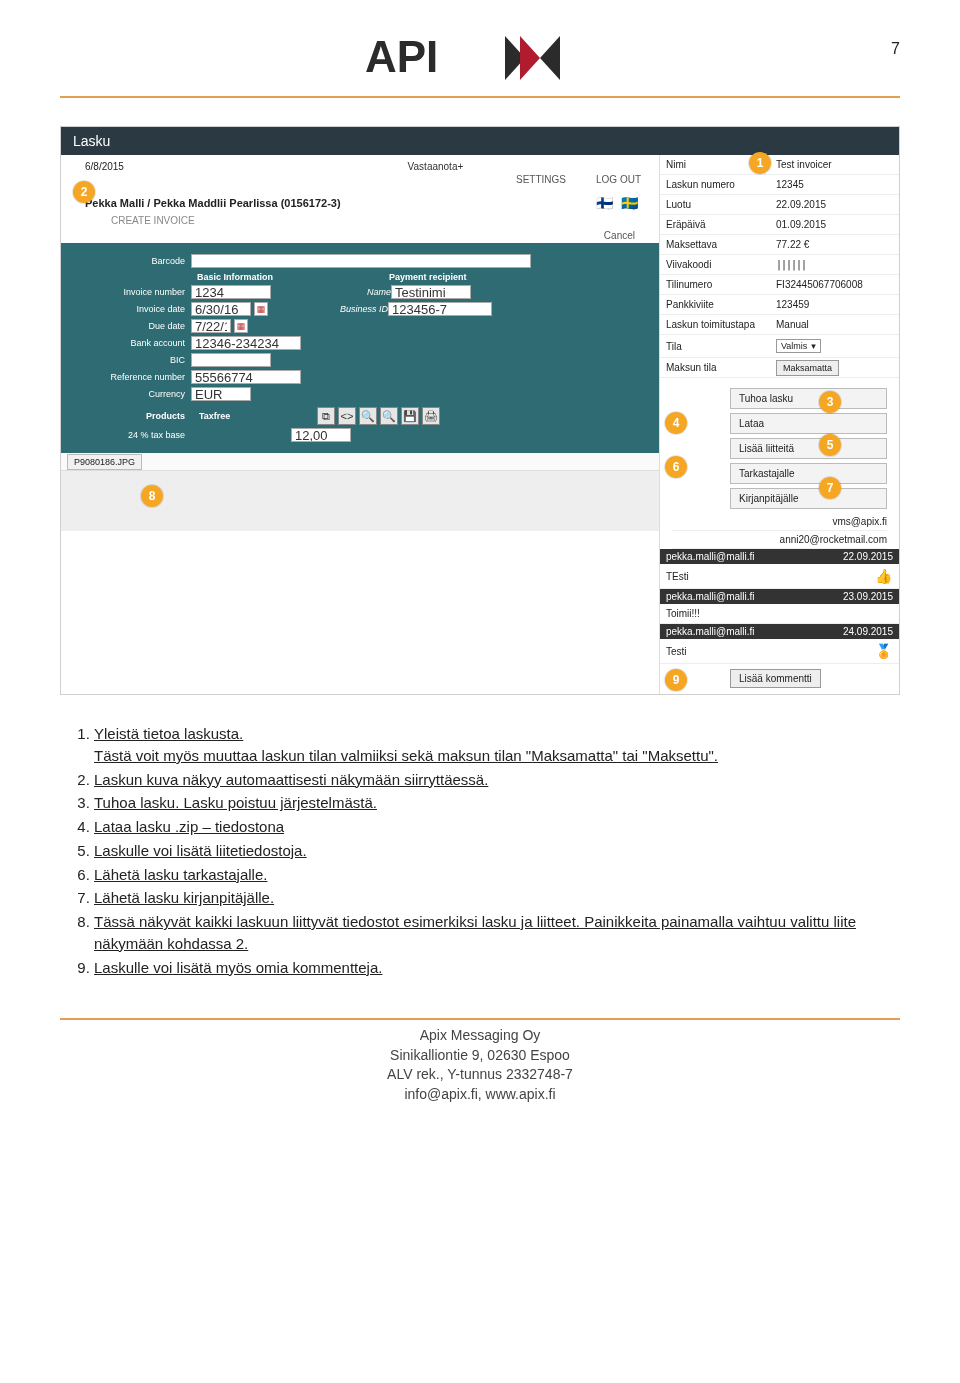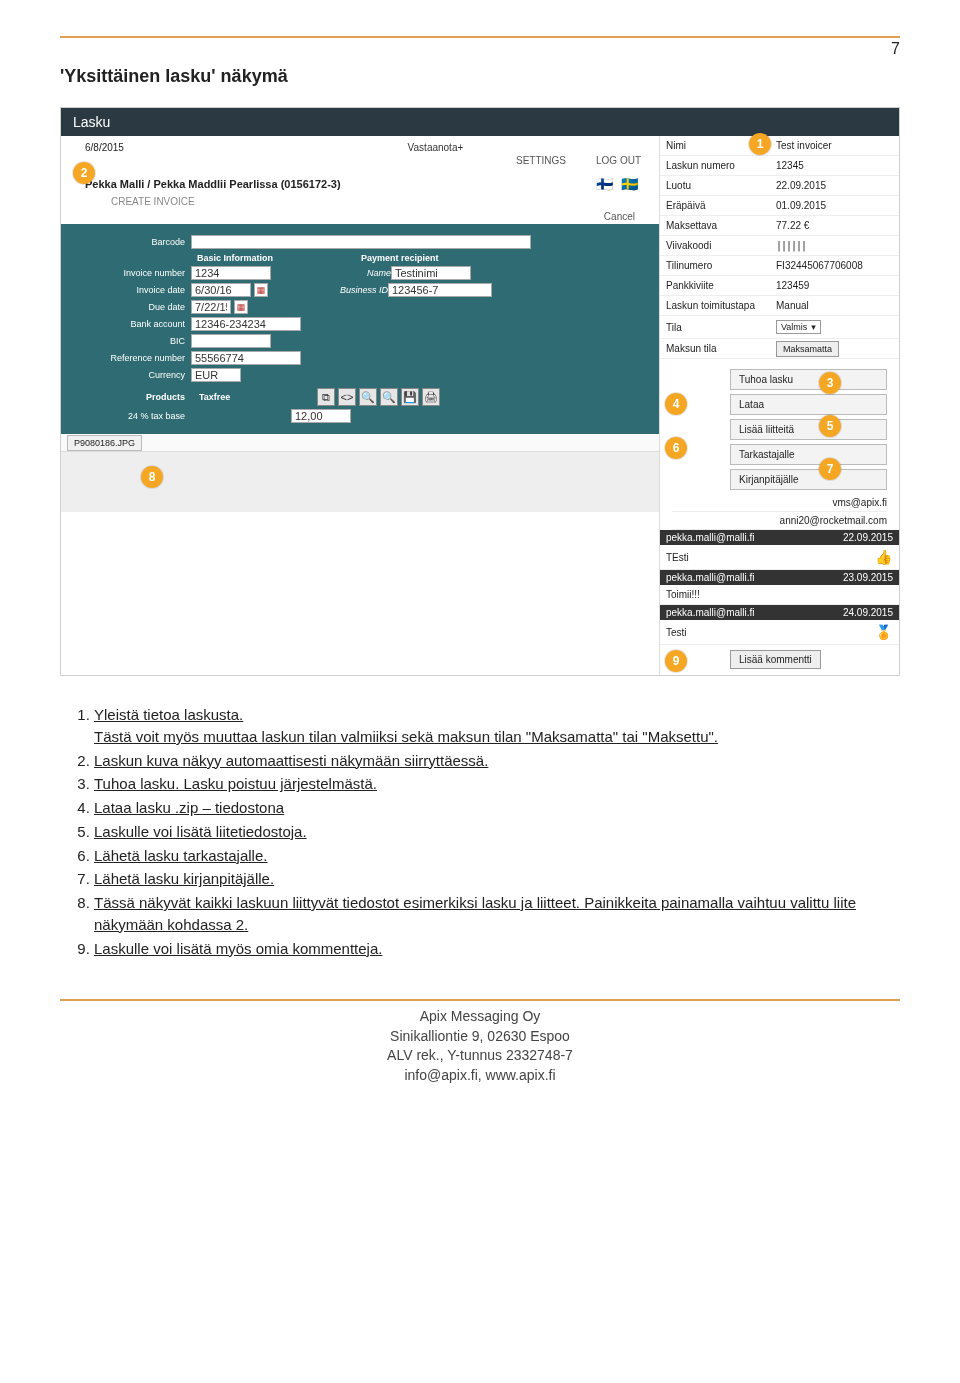--- a/index.html
+++ b/index.html
@@ -123,35 +123,36 @@
     padding-right: 6px;
   }
   .form-row .lbl2 {
     width: 80px;
     text-align: right;
     margin-left: 40px;
     font-style: italic;
   }
   .form-row input.inp {
     height: 14px;
-    font-size: 11px;
+    font-size: 13px;
     padding: 0 3px;
     border: 1px solid #aaa;
     background:#fff;
     color:#333;
+    text-decoration:underline;
   }
   .barcode-row .inp { width: 340px; }
   .sect-head {
     display:flex;
     font-size:9px;
     font-weight:bold;
     margin: 4px 0 2px 0;
   }
   .sect-head .left { margin-left: 124px;}
-  .sect-head .right { margin-left: 88px;}
+  .sect-head .right { margin-left: 116px;}
   .cal-icn { display:inline-block; width:14px; height:14px; background:#fff; border:1px solid #aaa; text-align:center; font-size:9px; line-height:12px; color:#b33; margin-left:3px; }
 
   .products-row {
     display:flex;
     align-items:center;
     gap: 8px;
     font-size:9px;
     margin-top:6px;
   }
   .products-row .plbl { width:118px; text-align:right; font-weight:bold; padding-right:6px;}
@@ -274,25 +275,34 @@
     font-size: 14px;
     color:#444;
     line-height:1.4;
   }
 </style>
 </head>
 <body>
 
 <div class="page">
   <div class="header">
+    <span class="logo">
+      <svg width="230" height="56" viewBox="0 0 230 56">
+        <text x="0" y="42" font-family="Arial" font-weight="800" font-size="44" fill="#2b2b2b">API</text>
+        <g transform="translate(140,6)">
+          <polygon points="0,0 20,22 0,44" fill="#2b2b2b"></polygon>
+          <polygon points="15,0 35,22 15,44" fill="#b01c2e"></polygon>
+          <polygon points="55,0 35,22 55,44" fill="#2b2b2b"></polygon>
+        </g>
+      </svg>
+    </span>
     <span class="pageno">7</span>
   </div>
   <div class="rule"></div>
 
-  <div class="doc-title">'Yksittäinen lasku' näkymä</div>
 
   <div class="shot">
     <div class="lasku-bar">Lasku</div>
     <div class="shot-inner">
 
       <div class="shot-left">
         <div class="top-row">
           <span class="date">6/8/2015</span>
           <span class="vast">Vastaanota+</span>
           <span></span>
@@ -342,21 +352,21 @@
           <div class="form-row">
             <span class="lbl">BIC</span>
             <input class="inp" style="width: 80px;">
           </div>
           <div class="form-row">
             <span class="lbl">Reference number</span>
             <input class="inp" style="width: 110px;" value="55566774">
           </div>
           <div class="form-row">
             <span class="lbl">Currency</span>
-            <input class="inp" style="width: 50px;" value="EUR">
+            <input class="inp" style="width: 60px;" value="EUR">
           </div>
 
           <div class="products-row">
             <span class="plbl">Products</span>
             <span style="width:100px;font-weight:bold">Taxfree</span>
             <div class="toolbar-icons">
               <span class="ti">⧉</span>
               <span class="ti">&lt;&gt;</span>
               <span class="ti">🔍</span>
               <span class="ti">🔍</span>

